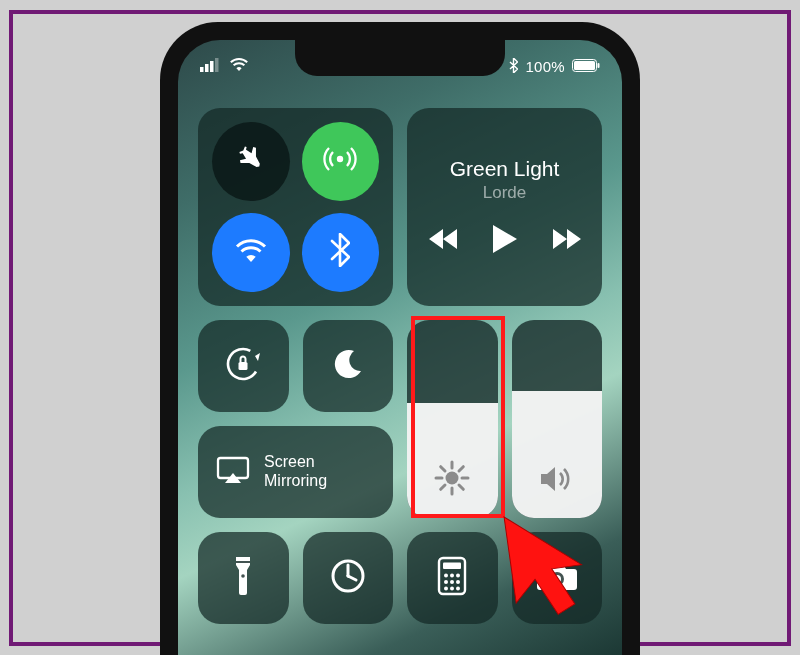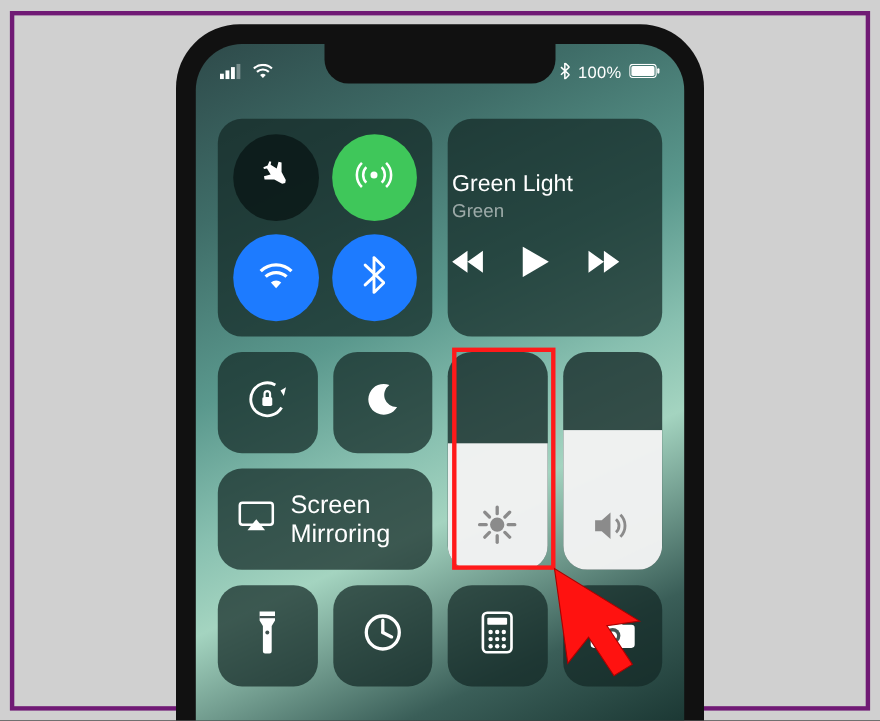--- a/index.html
+++ b/index.html
@@ -92,36 +92,37 @@
   }
   .b-dark { background: rgba(10,25,23,0.85); }
   .b-green { background: #3fc75a; }
   .b-blue { background: #1d7bff; }
 
   .music {
     grid-column: span 2;
     grid-row: span 2;
     display: flex;
     flex-direction: column;
+    align-items: center;
     justify-content: center;
     padding: 4px;
   }
   .music-title { color: #fff; font-size: 21px; font-weight: 400; }
   .music-artist { color: rgba(255,255,255,0.55); font-size: 17px; margin-top: 2px; }
   .music-controls { display: flex; gap: 34px; margin-top: 22px; align-items: center; }
 
   .single { display:flex; align-items:center; justify-content:center; }
 
   .mirroring {
     grid-column: span 2;
     display:flex; align-items:center;
     gap: 14px;
     padding: 0 18px;
   }
-  .mirroring-text { font-size: 23px; line-height: 1.15; }
+  .mirroring-text { font-size: 16px; line-height: 1.15; }
 
   .slider {
     grid-row: span 2;
     border-radius: 22px;
     background: rgba(20,40,38,0.78);
     position: relative;
     overflow: hidden;
     display:flex;
     align-items: flex-end;
     justify-content: center;
@@ -226,21 +227,21 @@
             <span>
               <svg width="20" height="34" viewBox="0 0 20 34">
                 <path d="M10 1 L10 33 L19 24 L2 8 M10 1 L19 10 L2 26" stroke="#fff" stroke-width="2.6" fill="none" stroke-linejoin="round" stroke-linecap="round"></path>
               </svg>
             </span>
           </div>
         </div>
 
         <div class="tile music">
           <div class="music-title">Green Light</div>
-          <div class="music-artist">Green</div>
+          <div class="music-artist">Lorde</div>
           <div class="music-controls">
             <span>
               <svg width="30" height="22" viewBox="0 0 30 22">
                   <path d="M14 11 L28 1 L28 21 Z M0 11 L14 1 L14 21 Z" fill="#fff"></path>
                 </svg>
             </span>
             <span>
               <svg width="24" height="28" viewBox="0 0 24 28">
                   <path d="M0 0 L24 14 L0 28 Z" fill="#fff"></path>
                 </svg>

